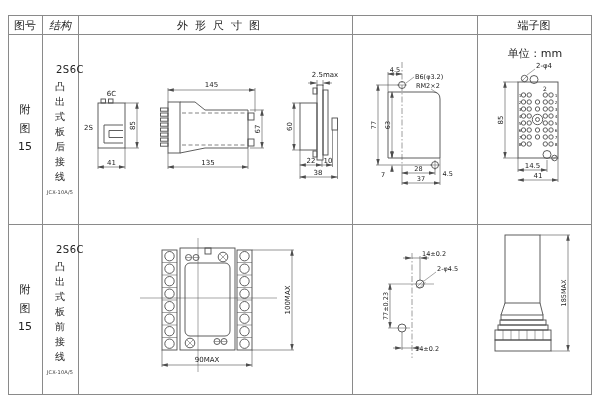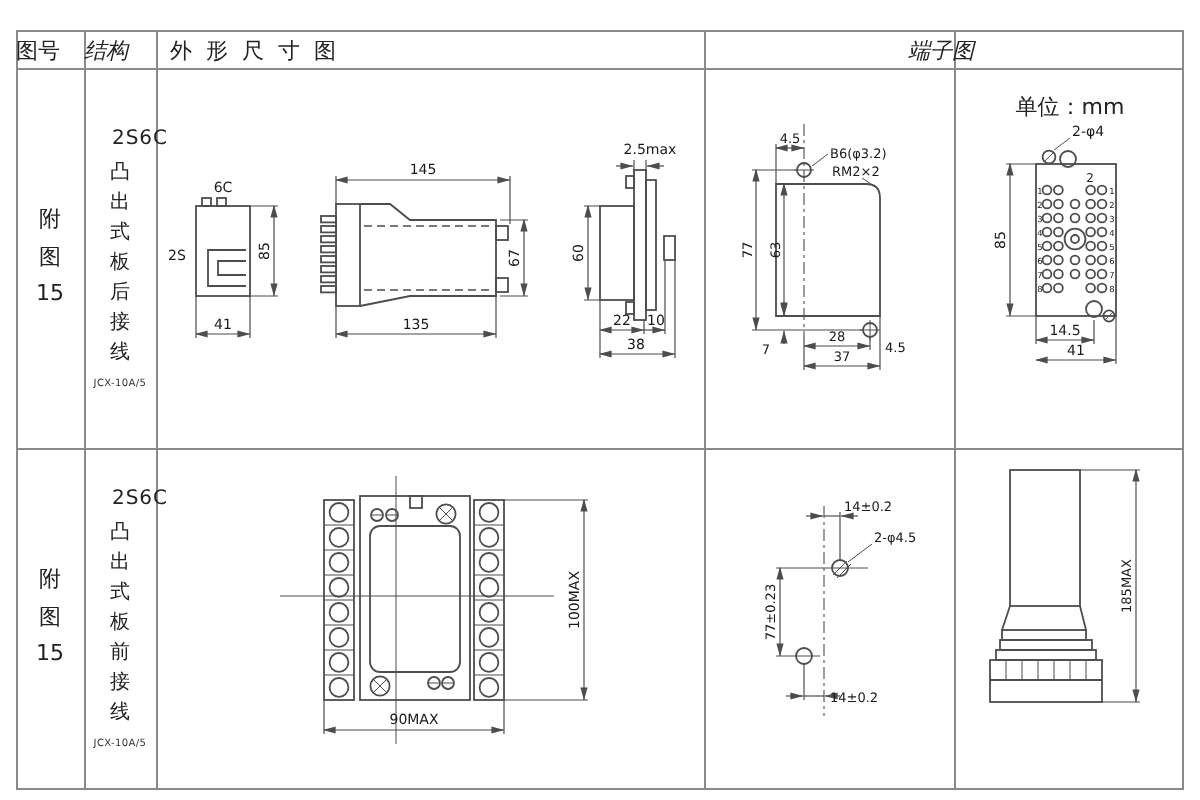--- a/index.html
+++ b/index.html
@@ -1,20 +1,20 @@
 <!DOCTYPE html>
 <html><head>
 <meta charset="utf-8">
 <style>
   html,body{margin:0;padding:0;background:#fff;}
   .canvas{position:relative;width:600px;height:400px;background:#fff;overflow:hidden;
           font-family:"DejaVu Sans","Liberation Sans",sans-serif;color:#1a1a1a;}
   .h{position:absolute;height:1px;background:#8a8a8a;}
   .v{position:absolute;width:1px;background:#8a8a8a;}
-  .hdr{position:absolute;top:17px;height:17px;line-height:17px;font-size:11px;text-align:left;color:#222;}
+  .hdr{position:absolute;top:17px;height:17px;line-height:17px;font-size:11px;text-align:center;color:#222;}
   .sp{letter-spacing:7px;padding-left:7px;}
   .unit{position:absolute;left:500px;top:1px;width:70px;font-size:11px;text-align:center;color:#222;margin-top:45px;}
   .cellflex{position:absolute;display:flex;flex-direction:column;align-items:center;justify-content:center;text-align:center;}
   .figno{white-space:pre-line;font-size:11px;line-height:1.7;color:#222;}
   .model{font-size:10px;color:#222;letter-spacing:0.5px;margin-left:20px;}
   .mtype{white-space:pre-line;font-size:10px;line-height:1.5;margin-top:4px;color:#222;}
   .brand{font-size:5px;margin-top:5px;color:#333;letter-spacing:0.2px;}
   svg{position:absolute;overflow:visible;}
   .ln{stroke:#4d4d4d;stroke-width:0.9;fill:none;}
   .thin{stroke:#4d4d4d;stroke-width:0.5;fill:none;}
@@ -49,21 +49,21 @@
   <div class="v" style="left:8px;top:15px;height:379px;"></div>
   <div class="v" style="left:42px;top:15px;height:379px;"></div>
   <div class="v" style="left:78px;top:15px;height:379px;"></div>
   <div class="v" style="left:352px;top:15px;height:379px;"></div>
   <div class="v" style="left:477px;top:15px;height:379px;"></div>
   <div class="v" style="left:591px;top:15px;height:379px;"></div>
 
   <div class="hdr" style="left:8px;width:34px;">图号</div>
   <div class="hdr" style="left:42px;width:36px;font-style:italic;">结构</div>
   <div class="hdr sp" style="left:78px;width:274px;">外形尺寸图</div>
-  <div class="hdr" style="left:454px;width:114px;font-style:italic;">端子图</div>
+  <div class="hdr" style="left:477px;width:114px;">端子图</div>
 
   <div class="cellflex" style="left:8px;top:34px;width:34px;height:190px;">
     <div class="figno">附
 图
 15</div>
   </div>
   <div class="cellflex" style="left:42px;top:34px;width:36px;height:190px;">
     <div class="model">2S6C</div>
     <div class="mtype">凸
 出

